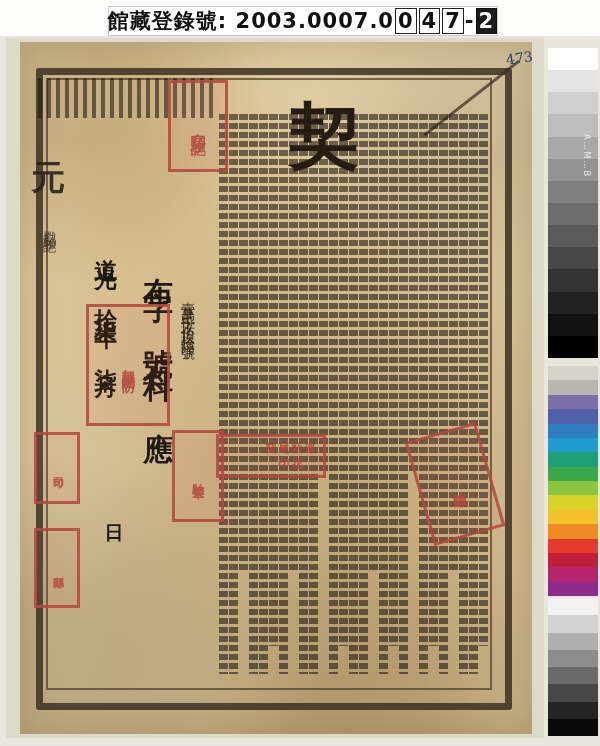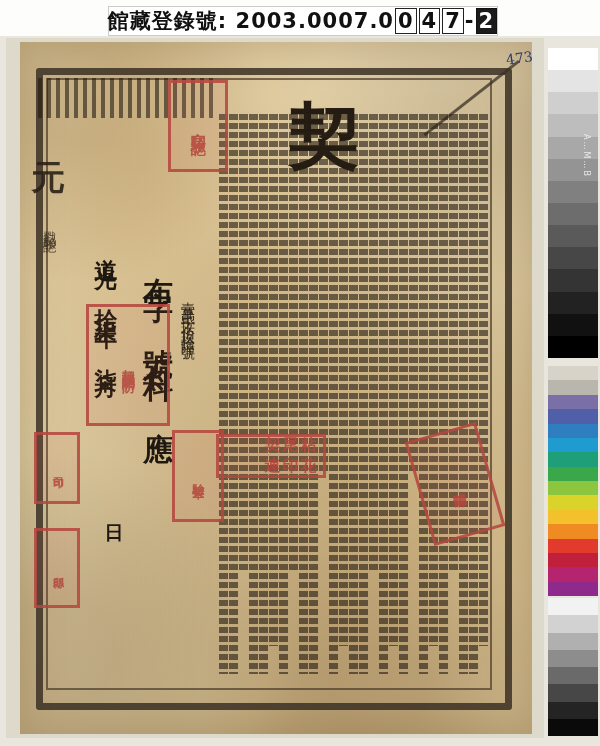--- a/index.html
+++ b/index.html
@@ -262,21 +262,21 @@
     text-align: center;
     font-weight: bold;
     opacity: 0.88;
     box-sizing: border-box;
   }
   #seal-top { left: 148px; top: 38px; width: 60px; height: 92px; font-size: 15px; letter-spacing: 3px; }
   #seal-big { left: 66px; top: 262px; width: 84px; height: 122px; font-size: 13px; letter-spacing: 2px; }
   #seal-mid-left { left: 152px; top: 388px; width: 52px; height: 92px; font-size: 12px; letter-spacing: 2px; }
   #seal-l1 { left: 14px; top: 390px; width: 46px; height: 72px; font-size: 11px; }
   #seal-l2 { left: 14px; top: 486px; width: 46px; height: 80px; font-size: 11px; }
-  #seal-center { left: 196px; top: 392px; width: 110px; height: 44px; font-size: 16px;
+  #seal-center { left: 196px; top: 392px; width: 110px; height: 44px; font-size: 11px;
                  writing-mode: horizontal-tb; letter-spacing: 2px; padding-left: 41px; }
   #seal-right { left: 398px; top: 388px; width: 74px; height: 108px; font-size: 13px;
                 transform: rotate(-16deg); }
 
   
   #margin-note {
     position: absolute;
     left: 486px;
     top: 8px;
     font-family: "DejaVu Serif", serif;

